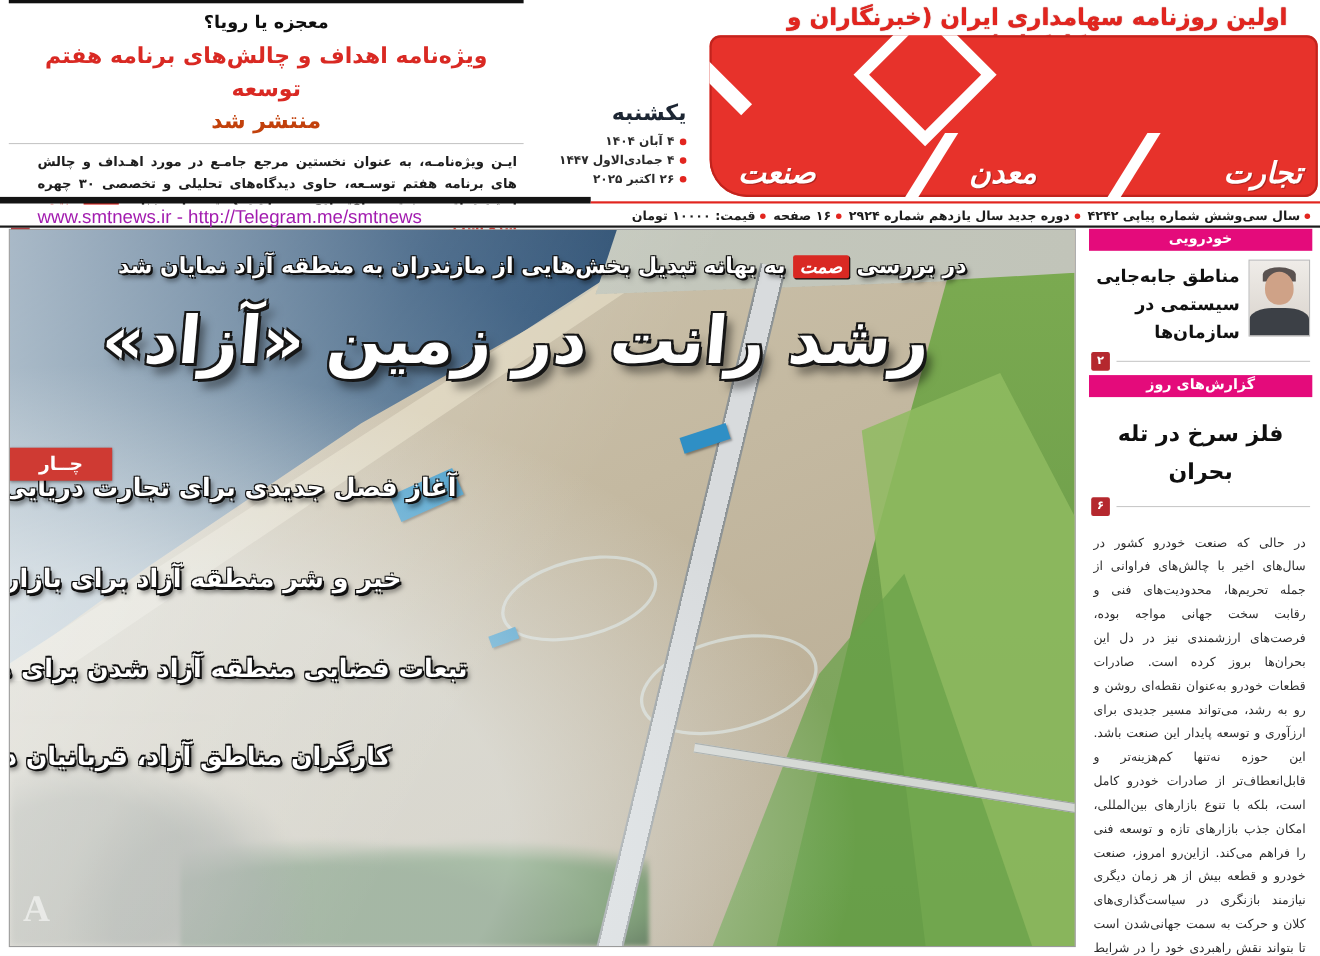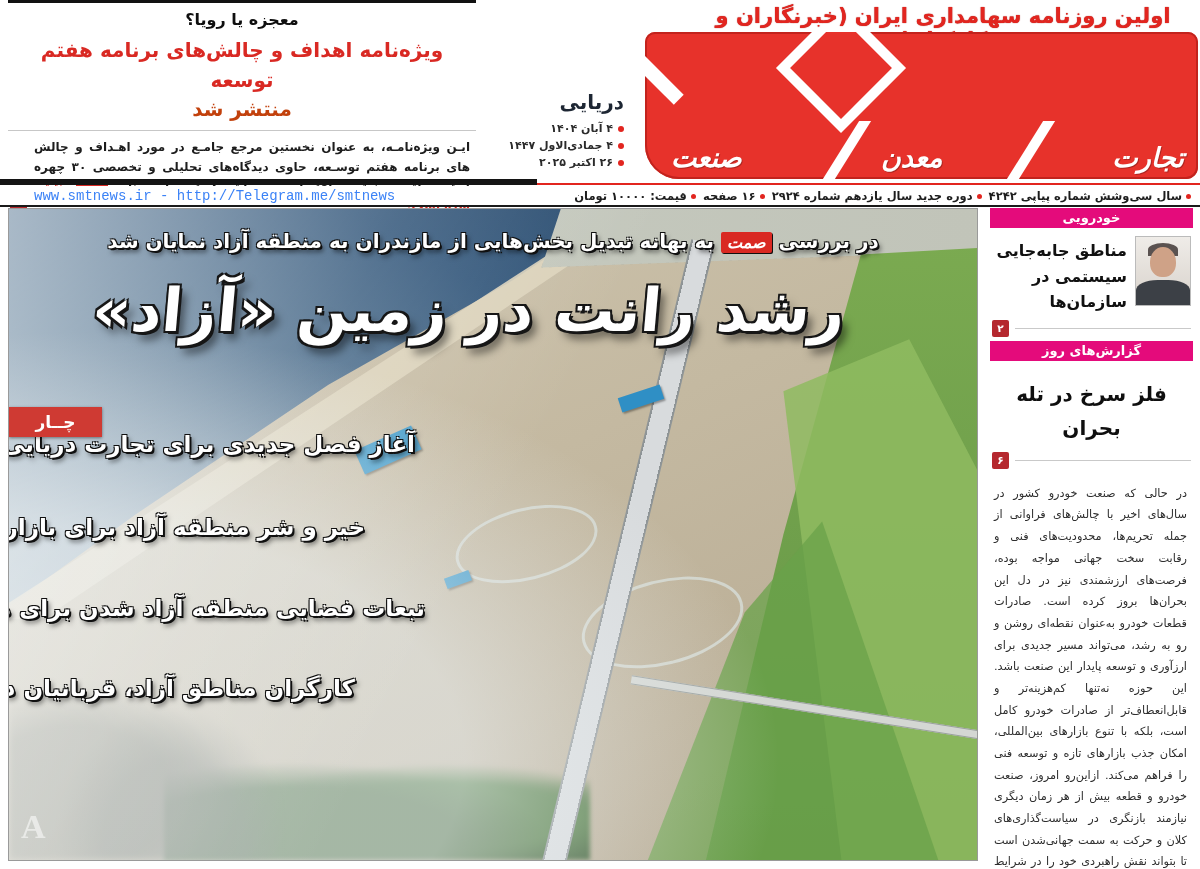--- a/index.html
+++ b/index.html
@@ -41,22 +41,22 @@
   .lw1{ left:26px; } .lw2{ left:236px; } .lw3{ right:14px; }
 
   
   .dateblock{ position:absolute; left:480px; top:90px; width:158px; direction:rtl; text-align:right; padding-right:14px; }
   .weekday{ font-size:20px; font-weight:bold; color:#1d2633; margin-bottom:8px; }
   .date-row{ font-size:11px; color:#2a2a2a; font-weight:bold; margin-top:4px; }
   .dot{ display:inline-block; width:6px; height:6px; background:#e2251f; border-radius:50%; margin-left:5px; vertical-align:middle; }
 
   
   .infobar{ position:absolute; left:0; top:186px; width:1200px; height:21px; border-bottom:2px solid #1a1a1a; background:#fff; }
-  .infobar-links{ position:absolute; left:34px; top:2px; font-family:Liberation Mono, monospace;
-                  font-size:14px; color:#3b82f6; }
+  .infobar-links{ position:absolute; left:34px; top:2px; font-family:Liberation Sans, sans-serif;
+                  font-size:17px; color:#a21caf; }
   .infobar-meta{ position:absolute; right:6px; top:3px; direction:rtl; font-size:11.5px; color:#1d1d1d; font-weight:bold; }
   .infobar-meta .dot{ width:5px; height:5px; margin:0 3px 0 4px; }
 
   
   .photo{ position:absolute; left:8px; top:208px; width:970px; height:653px; overflow:hidden;
           background:linear-gradient(155deg,#cfc6b0 0%,#c4b9a1 45%,#b5a890 100%); border:1px solid #9a9a9a; }
   .photo > div{ position:absolute; }
   .sea{ inset:0; clip-path:polygon(0 0,63% 0,52% 11%,33% 27%,13% 47%,0 61%);
         background:linear-gradient(210deg,#1e3e60 0%,#33577b 30%,#6d8aa1 60%,#a7bac4 85%,#c2cdd1 100%); }
   .coast{ inset:0; clip-path:polygon(63% 0,66.5% 0,3.5% 63%,0 63%,0 60.5%); background:#ddd4bc; opacity:.9; }
@@ -156,21 +156,21 @@
       <div class="logo-diamond-i"></div>
     </div>
     <div class="logo-slash ls1"></div>
     <div class="logo-slash ls2"></div>
     <div class="logo-word lw1">صنعت</div>
     <div class="logo-word lw2">معدن</div>
     <div class="logo-word lw3">تجارت</div>
   </div>
 
   <div class="dateblock">
-    <div class="weekday">دریایی</div>
+    <div class="weekday">یکشنبه</div>
     <div class="date-row"><span class="dot"></span><span>۴ آبان ۱۴۰۴</span></div>
     <div class="date-row"><span class="dot"></span><span>۴ جمادی‌الاول ۱۴۴۷</span></div>
     <div class="date-row"><span class="dot"></span><span>۲۶ اکتبر ۲۰۲۵</span></div>
   </div>
 
   <div class="infobar">
     <div class="infobar-links">www.smtnews.ir   -   http://Telegram.me/smtnews</div>
     <div class="infobar-meta">
       <span class="dot"></span><span>سال سی‌وشش شماره پیاپی ۴۲۴۲</span>
       <span class="dot"></span><span>دوره جدید سال یازدهم شماره ۲۹۲۴</span>

